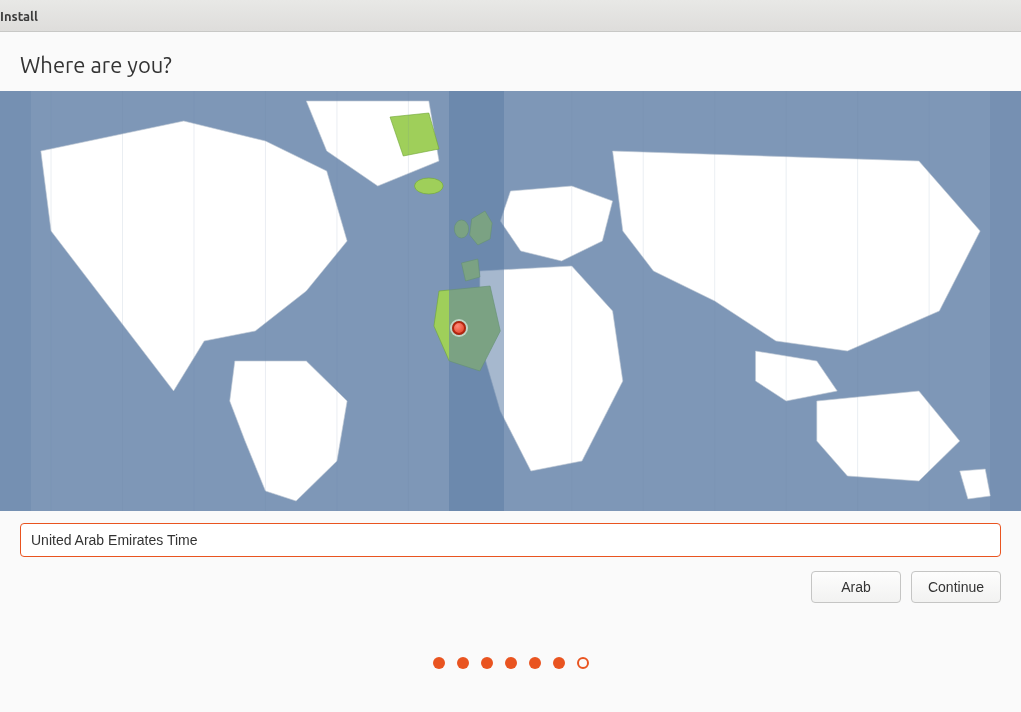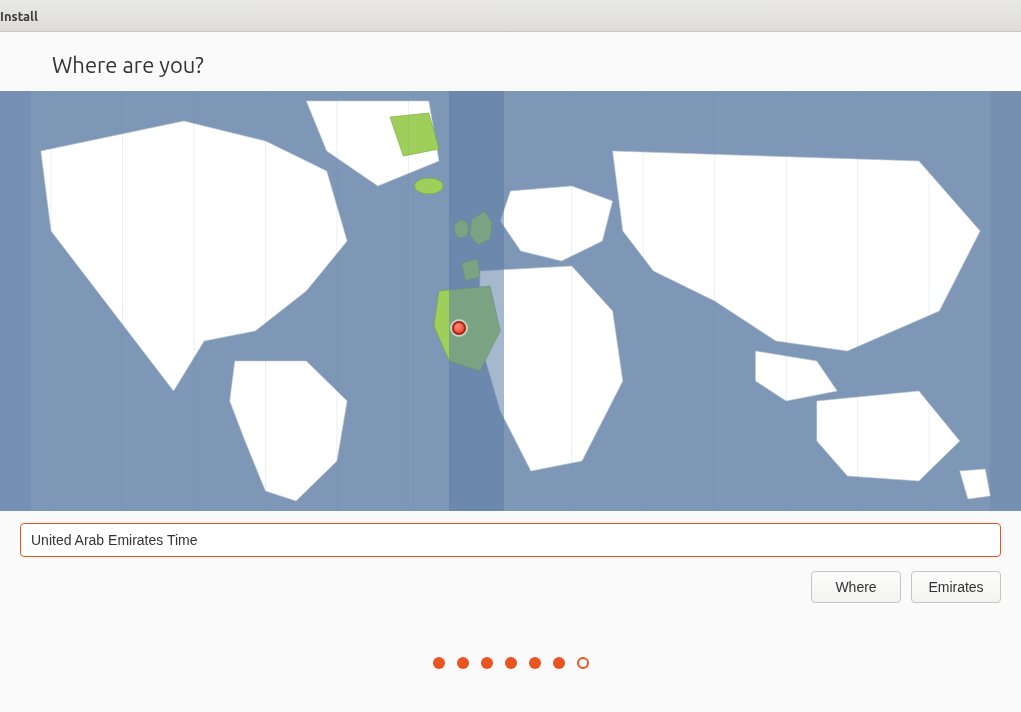--- a/index.html
+++ b/index.html
@@ -19,21 +19,20 @@
       display: flex;
       align-items: center;
       justify-content: flex-start;
       font-size: 13px;
       font-weight: 600;
       color: #3c3c3c;
     }
     .header {
       padding: 20px 20px 14px 20px;
       background: #fafafa;
-      margin-left: 32px;
     }
     .header h1 {
       font-size: 22px;
       font-weight: 400;
       color: #333;
     }
     .map-area {
       position: relative;
       width: 100%;
       height: 420px;
@@ -186,22 +185,22 @@
   </svg>
 
   <div class="marker"></div>
 </div>
 
 <div class="controls">
   <input class="tz-input" type="text" value="United Arab Emirates Time" placeholder="Enter your location" style="">
 </div>
 
 <div class="buttons">
-  <button class="btn">Where</button>
-  <button class="btn">Emirates</button>
+  <button class="btn">Arab</button>
+  <button class="btn">Continue</button>
 </div>
 
 <div class="progress">
   <span class="dot filled"></span>
   <span class="dot filled"></span>
   <span class="dot filled"></span>
   <span class="dot filled"></span>
   <span class="dot filled"></span>
   <span class="dot filled"></span>
   <span class="dot empty"></span>

